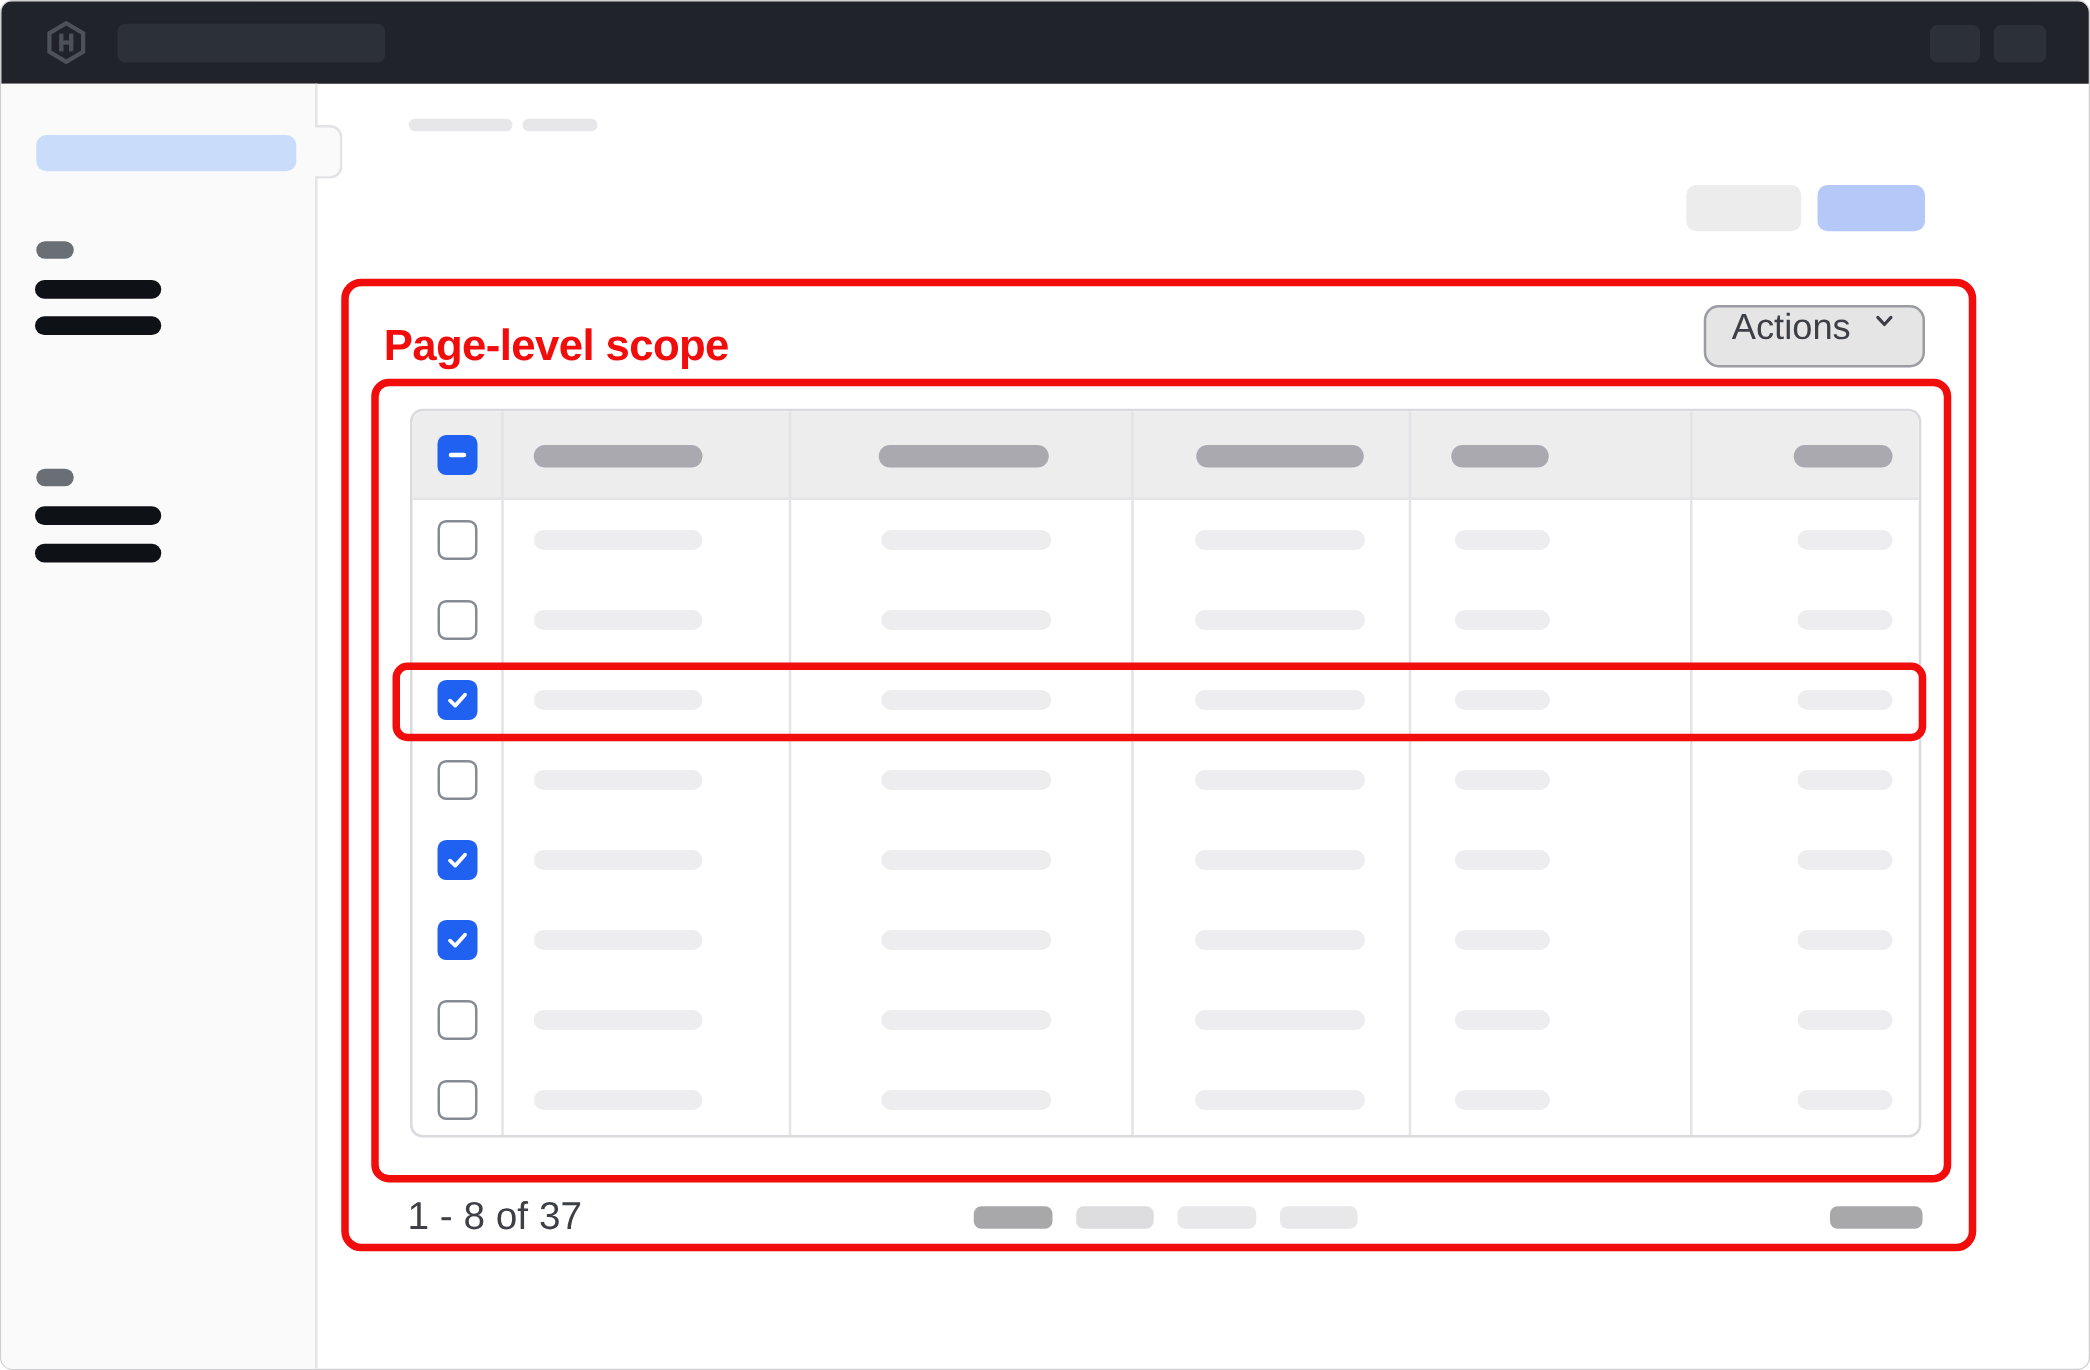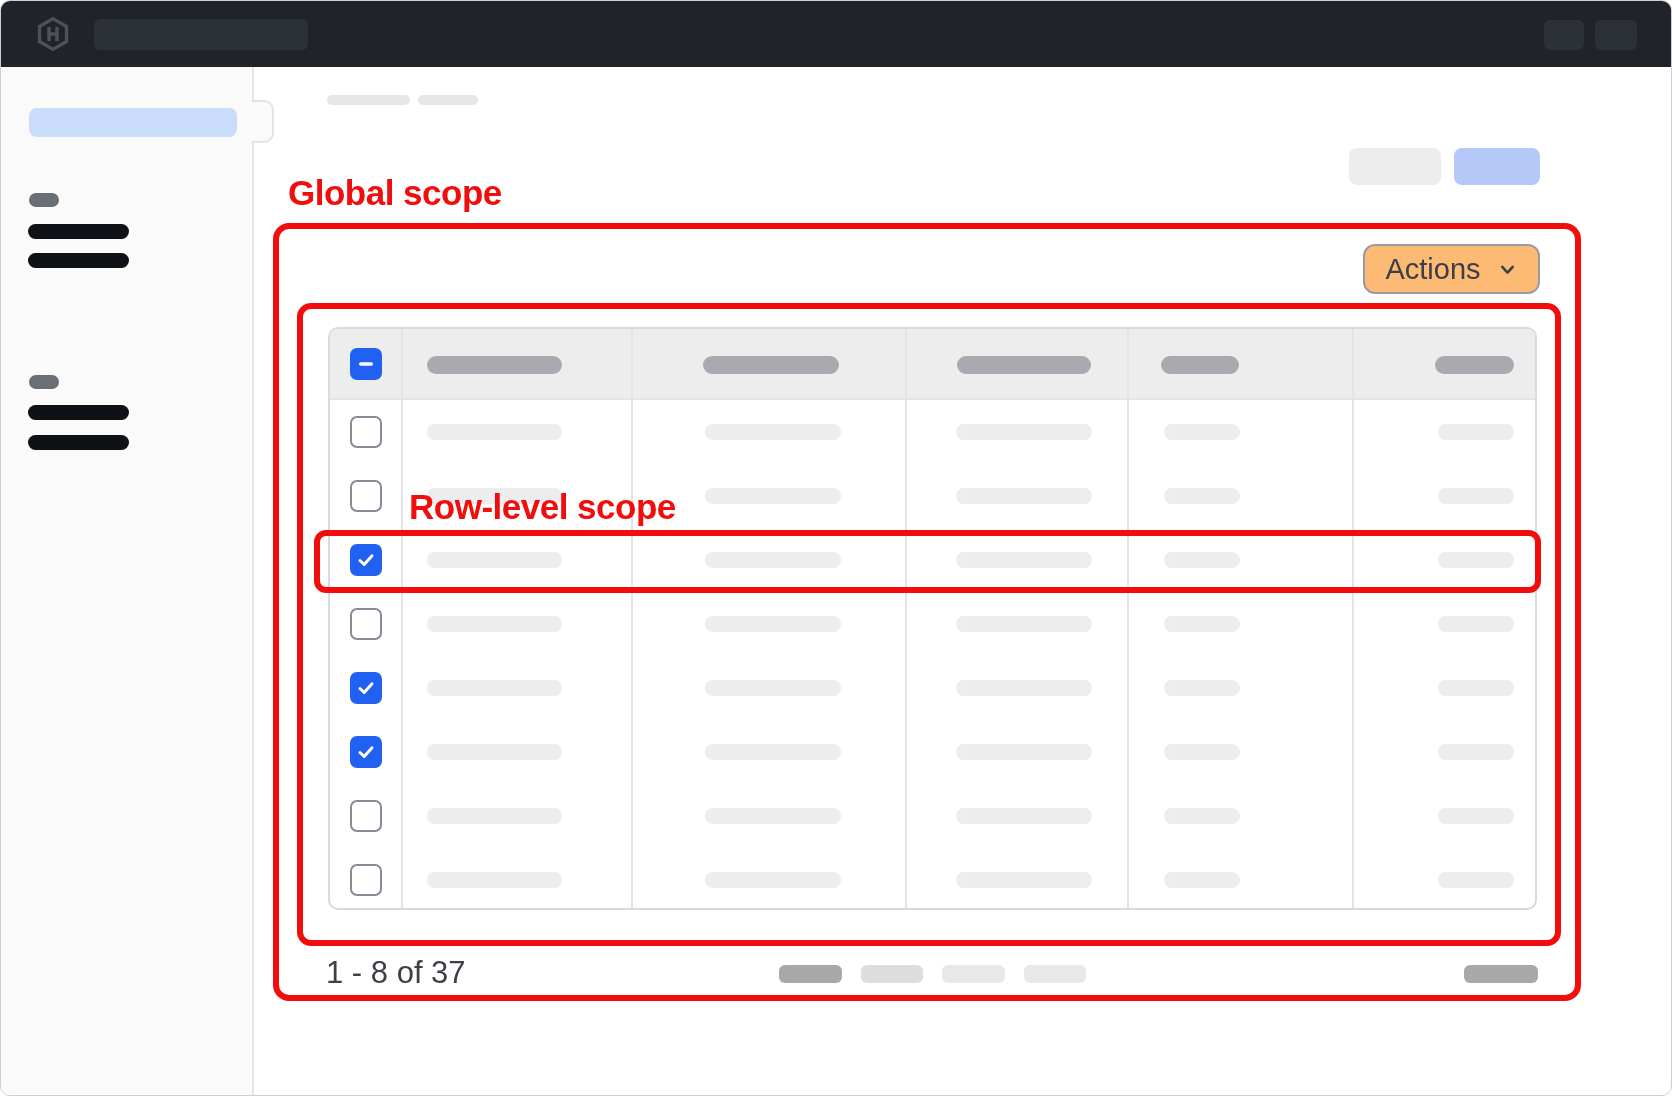--- a/index.html
+++ b/index.html
@@ -28,22 +28,22 @@
 
   
   .skel-bc{position:absolute;background:#e7e7e9;border-radius:999px}
   .btn-skel{position:absolute;border-radius:8px}
 
   .red-label{position:absolute;color:var(--annotation-red);font-weight:bold;font-size:35px;letter-spacing:-0.5px;white-space:nowrap;z-index:12}
   .red-box{position:absolute;border:6px solid var(--annotation-red);pointer-events:none;z-index:11}
 
   .sel-text{position:absolute;left:1000px;top:252px;width:342px;text-align:right;
     font-size:33px;color:#3d4046;letter-spacing:-0.3px}
-  .actions-btn{position:absolute;left:1362px;top:243px;width:177px;height:50px;background:#fdba74;
-    border:2px solid #999ca3;border-radius:12px;display:flex;align-items:center;justify-content:center;
+  .actions-btn{position:absolute;left:1362px;top:243px;width:177px;height:50px;background:#e5e5e5;
+    border:2px solid #999ca3;border-radius:12px;display:flex;justify-content:center;
     gap:16px;font-size:29px;color:#3c3f45;cursor:pointer}
 
   
   .table{position:absolute;left:327px;top:326px;width:1209px;height:583px;background:#fff;
     border:2px solid #dadade;border-radius:10px;overflow:hidden}
   .t-header{position:absolute;left:0;top:0;width:100%;height:71px;background:#ededee;border-bottom:2px solid #e4e4e7}
   .t-div{position:absolute;top:0;bottom:0;width:2px;background:#e4e4e7;z-index:1}
   .t-row{position:absolute;left:0;width:100%;height:64px}
   .h-pill{position:absolute;top:27px;height:18px;background:#a9a9af;border-radius:9px}
   .c-pill{position:absolute;top:24px;height:16px;background:#ededf0;border-radius:8px}
@@ -88,26 +88,25 @@
   <div class="pill" style="left:28px;top:374px;width:30px;height:14px;background:#6a6f76"></div>
   <div class="pill" style="left:27px;top:404px;width:101px;height:15px;background:#0e1116"></div>
   <div class="pill" style="left:27px;top:434px;width:101px;height:15px;background:#0e1116"></div>
 
   <div class="skel-bc" style="left:326px;top:94px;width:83px;height:10px"></div>
   <div class="skel-bc" style="left:417px;top:94px;width:60px;height:10px"></div>
 
   <div class="btn-skel" style="left:1348px;top:147px;width:92px;height:37px;background:#ececec"></div>
   <div class="btn-skel" style="left:1453px;top:147px;width:86px;height:37px;background:var(--primary-button-blue)"></div>
 
-  <div class="red-label" style="left:287px;top:172px">Global scope</div>
   <div class="red-box" style="left:272px;top:222px;width:1308px;height:778px;border-radius:16px"></div>
 
+  <div class="red-label" style="left:306px;top:256px">Page-level scope</div>
   <div class="red-box" style="left:296px;top:302px;width:1264px;height:643px;border-radius:14px"></div>
 
-  <div class="red-label" style="left:408px;top:486px">Row-level scope</div>
   <div class="red-box" style="left:313px;top:529px;width:1227px;height:63px;border-radius:12px"></div>
 
   <div class="actions-btn">
     <span>Actions</span>
     <span style="line-height:0">
       <svg width="21" height="21" viewBox="0 0 20 20" fill="none">
         <path d="M5 7.5 L10 13 L15 7.5" stroke="#3c3f45" stroke-width="2.4" stroke-linecap="round" stroke-linejoin="round"></path>
       </svg>
     </span>
   </div>

